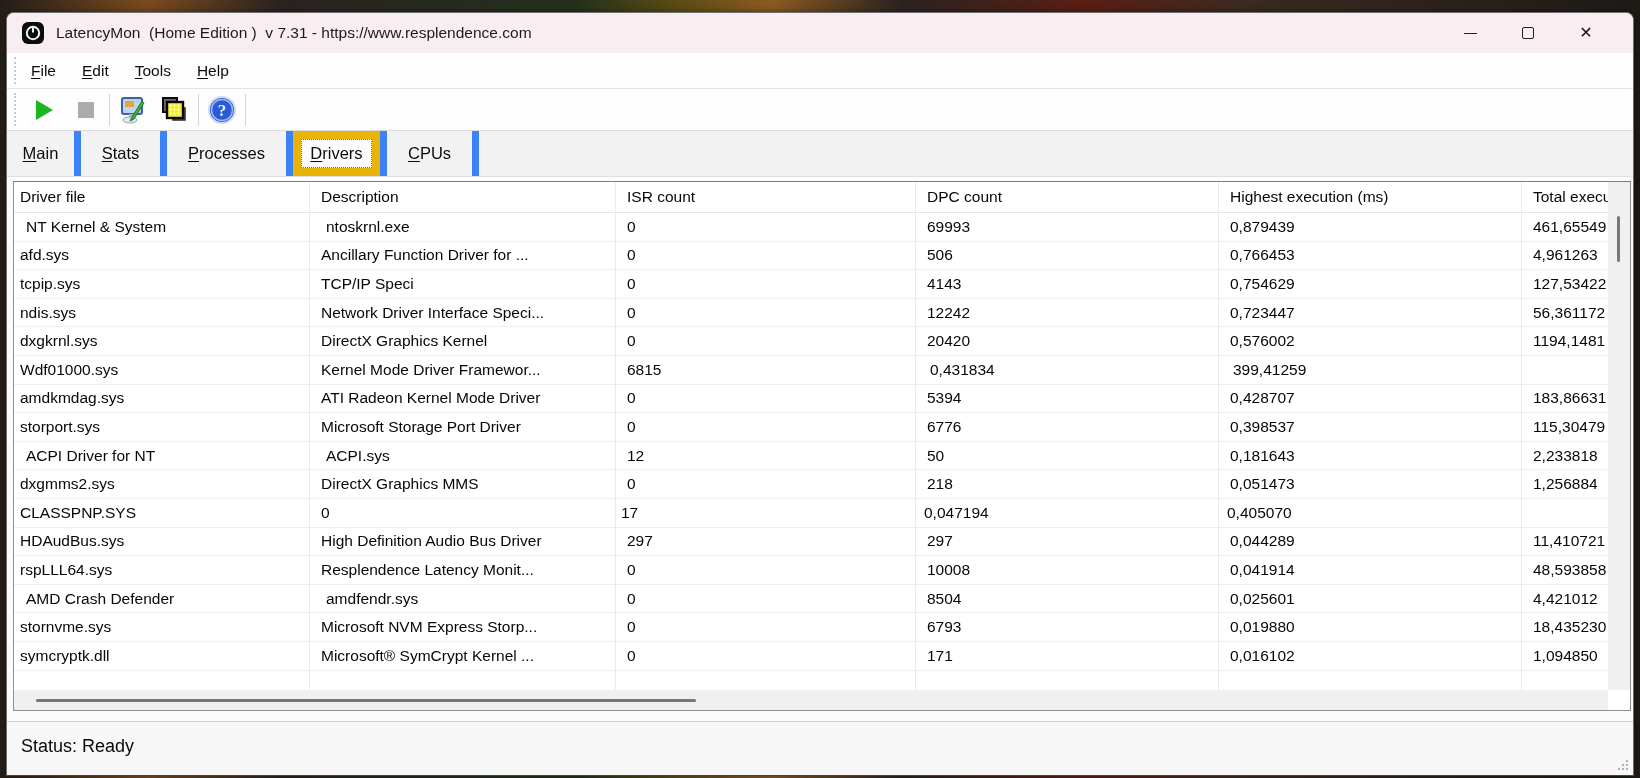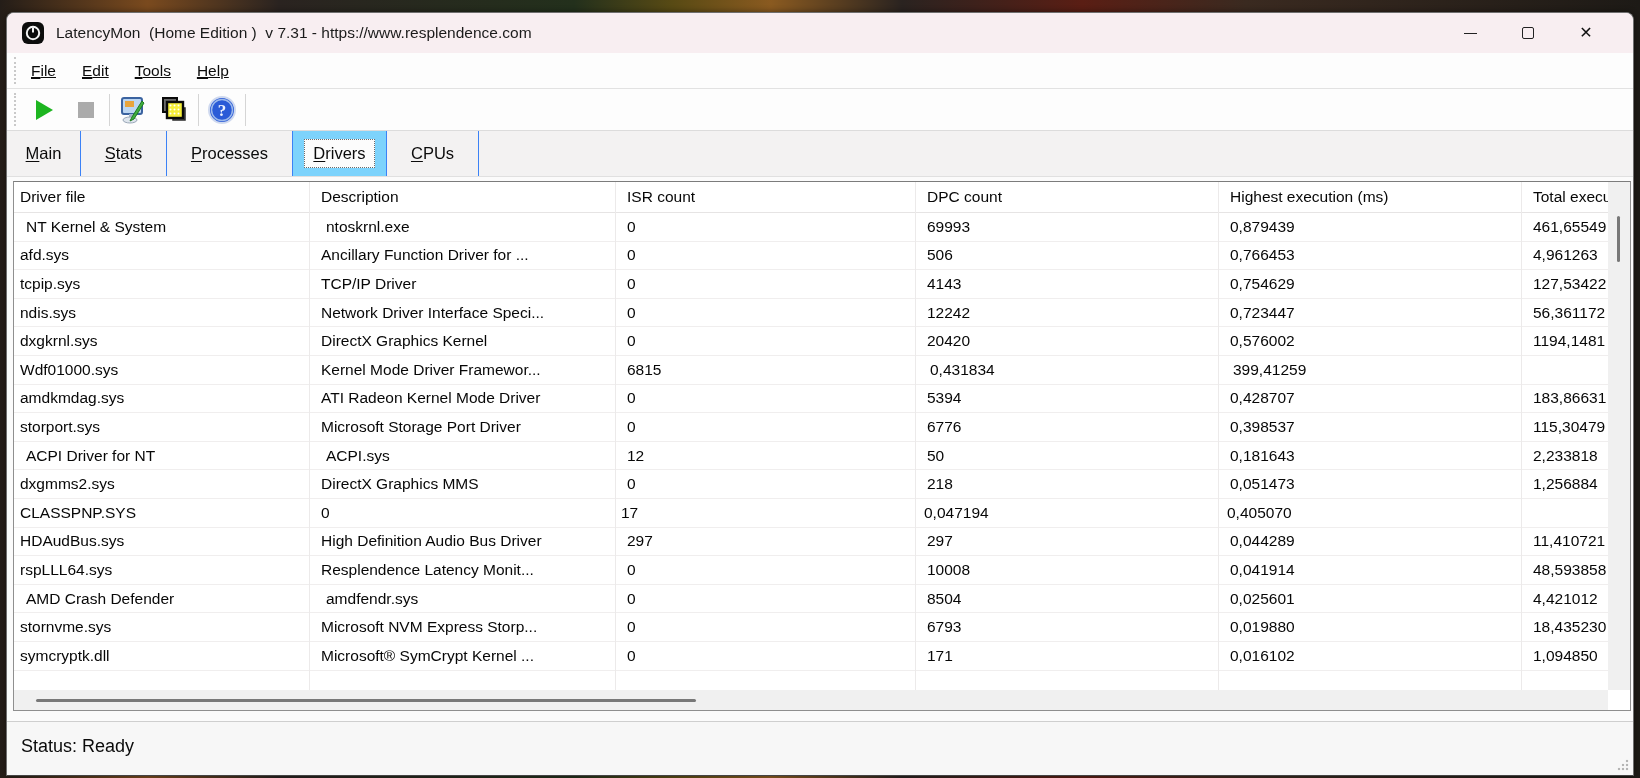--- a/index.html
+++ b/index.html
@@ -21,34 +21,34 @@
   .app-icon { width:22px; height:22px; margin-left:15px; flex:0 0 auto; }
   .title-text { margin-left:12px; font-size:15.5px; color:#1b1b1b; white-space:pre; }
   .win-controls { position:absolute; right:18px; top:0; height:40px; display:flex; }
   .win-btn { width:58px; height:40px; display:flex; align-items:center; justify-content:center; }
   .glyph-min { width:13px; height:0; border-top:1.6px solid #222; display:block; }
   .glyph-max { width:12px; height:12px; border:1.6px solid #222; border-radius:2px; display:block; }
   .glyph-close { font-size:16px; color:#111; line-height:1; }
   
   .menubar { height:36px; background:#fdfdfd; border-bottom:1px solid #e2e2e2; display:flex; align-items:center; position:relative; }
   .gripper { position:absolute; left:7px; top:4px; bottom:4px; width:3px; border-left:2px dotted #c9c9c9; }
-  .menu-item { font-size:15.5px; color:#0b0b0b; padding:4px 10px; margin-left:6px;text-decoration:underline; }
+  .menu-item { font-size:15.5px; color:#0b0b0b; padding:4px 10px; margin-left:6px; }
   .menu-item:first-of-type { margin-left:14px; }
   
   .toolbar { height:42px; background:#fdfdfd; border-bottom:1px solid #dcdcdc; display:flex; align-items:center; position:relative; }
   .tb-group { display:flex; align-items:center; }
   .tb-btn { width:42px; height:34px; display:flex; align-items:center; justify-content:center; }
   .tb-sep { width:1px; height:32px; background:#d5d5d5; margin:0 2px; }
   .play-shape { width:0; height:0; border-left:17px solid #1db520; border-top:10px solid transparent; border-bottom:10px solid transparent; }
   .stop-shape { width:16px; height:16px; background:#ababab; }
   
   .tabbar { height:46px; background:#f3f2f2; border-bottom:1px solid #e0e0e0; display:flex; align-items:stretch; }
-  .tab { display:flex; align-items:center; justify-content:center; font-size:16.5px; color:#0b0b0b; border-right:1px solid #3b82f6; padding:0 4px; }
+  .tab { display:flex; align-items:center; justify-content:center; font-size:16.5px; color:#0b0b0b; border-right:7px solid #3b82f6; padding:0 4px; }
   .tab .inner { padding:4px 8px; border:1px dotted transparent; }
-  .tab.active { background:#7dd3fc; }
+  .tab.active { background:#eab308; }
   .tab.active .inner { border:1px dotted #6b6b6b; background:#fcfcfc; }
   
   .tablebox {
     position:absolute; left:6px; right:2px; top:168px; height:530px;
     background:#ffffff; border:1px solid #8f8f8f; border-top-color:#7c7c7c;
     overflow:hidden;
   }
   .grid { position:absolute; left:0; top:0; right:22px; bottom:20px; overflow:hidden; }
   .colsep { position:absolute; top:0; bottom:0; width:1px; background:#eceaea; }
   .trow { display:flex; height:28.6px; align-items:center; border-bottom:1px solid #f0eeee; position:relative; }
@@ -198,21 +198,21 @@
         <div class="trow">
           <div class="tcell c0">afd.sys</div>
           <div class="tcell c1">Ancillary Function Driver for ...</div>
           <div class="tcell c2">0</div>
           <div class="tcell c3">506</div>
           <div class="tcell c4">0,766453</div>
           <div class="tcell c5">4,961263</div>
         </div>
         <div class="trow">
           <div class="tcell c0">tcpip.sys</div>
-          <div class="tcell c1">TCP/IP Driver</div>
+          <div class="tcell c1">TCP/IP Speci</div>
           <div class="tcell c2">0</div>
           <div class="tcell c3">4143</div>
           <div class="tcell c4">0,754629</div>
           <div class="tcell c5">127,53422</div>
         </div>
         <div class="trow">
           <div class="tcell c0">ndis.sys</div>
           <div class="tcell c1">Network Driver Interface Speci...</div>
           <div class="tcell c2">0</div>
           <div class="tcell c3">12242</div>

